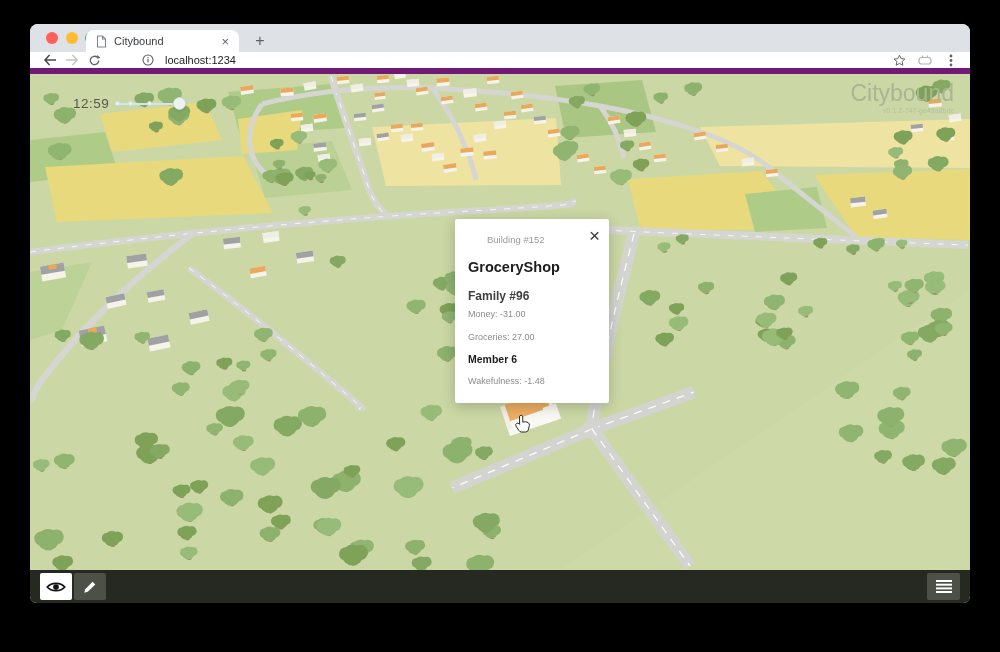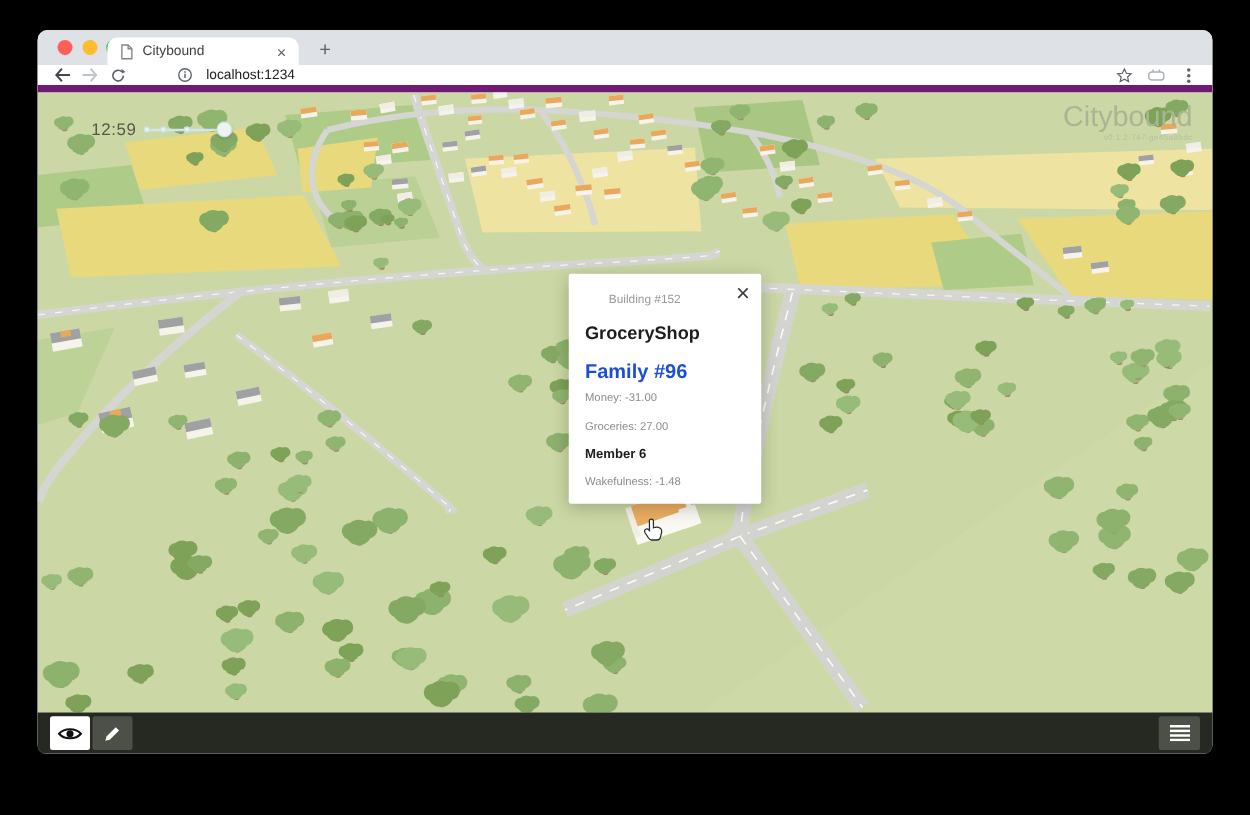--- a/index.html
+++ b/index.html
@@ -50,21 +50,21 @@
   .logo{position:absolute;right:16px;top:8px;text-align:right;pointer-events:none;}
   .logo-title{font-size:23px;color:#a9b593;font-weight:400;letter-spacing:0px;line-height:1;}
   .logo-ver{font-size:6.5px;color:#b4c09d;margin-top:2px;letter-spacing:.3px;}
   
   .panel{position:absolute;left:425px;top:145px;width:154px;height:184px;background:#fff;
     border-radius:2px;box-shadow:0 3px 14px rgba(0,0,0,.22);padding:10px 13px 0 13px;overflow:hidden;}
   .p-label{font-size:9.5px;color:#9a9a9a;padding-left:19px;}
   .p-close{position:absolute;right:9px;top:7px;border:0;background:none;font-size:19px;
     font-weight:300;color:#3a3a3a;cursor:pointer;line-height:1;padding:0;font-family:"Liberation Sans",sans-serif;}
   .p-title{font-size:14.5px;font-weight:700;color:#1d1d1d;margin-top:12px;}
-  .p-h2{font-size:16px;font-weight:700;color:#1d4ed8;margin-top:14px;}
+  .p-h2{font-size:12px;font-weight:700;color:#404040;margin-top:14px;}
   .p-line{font-size:9px;color:#8c8c8c;margin-top:11px;line-height:1.28;width:132px;}
   .p-line.first{margin-top:6px;}
   .p-h3{font-size:10.5px;font-weight:700;color:#1d1d1d;margin-top:10px;}
   
   .gamebar{position:relative;height:33px;background:#262921;}
   .gbtn{position:absolute;top:3px;width:32px;height:27px;border:0;border-radius:2px;
     display:flex;align-items:center;justify-content:center;cursor:pointer;background:#4d5047;}
   .gbtn.eye{left:10px;background:#fff;}
   .gbtn.pencil{left:44px;}
   .gbtn.burger{left:auto;right:10px;width:33px;}

